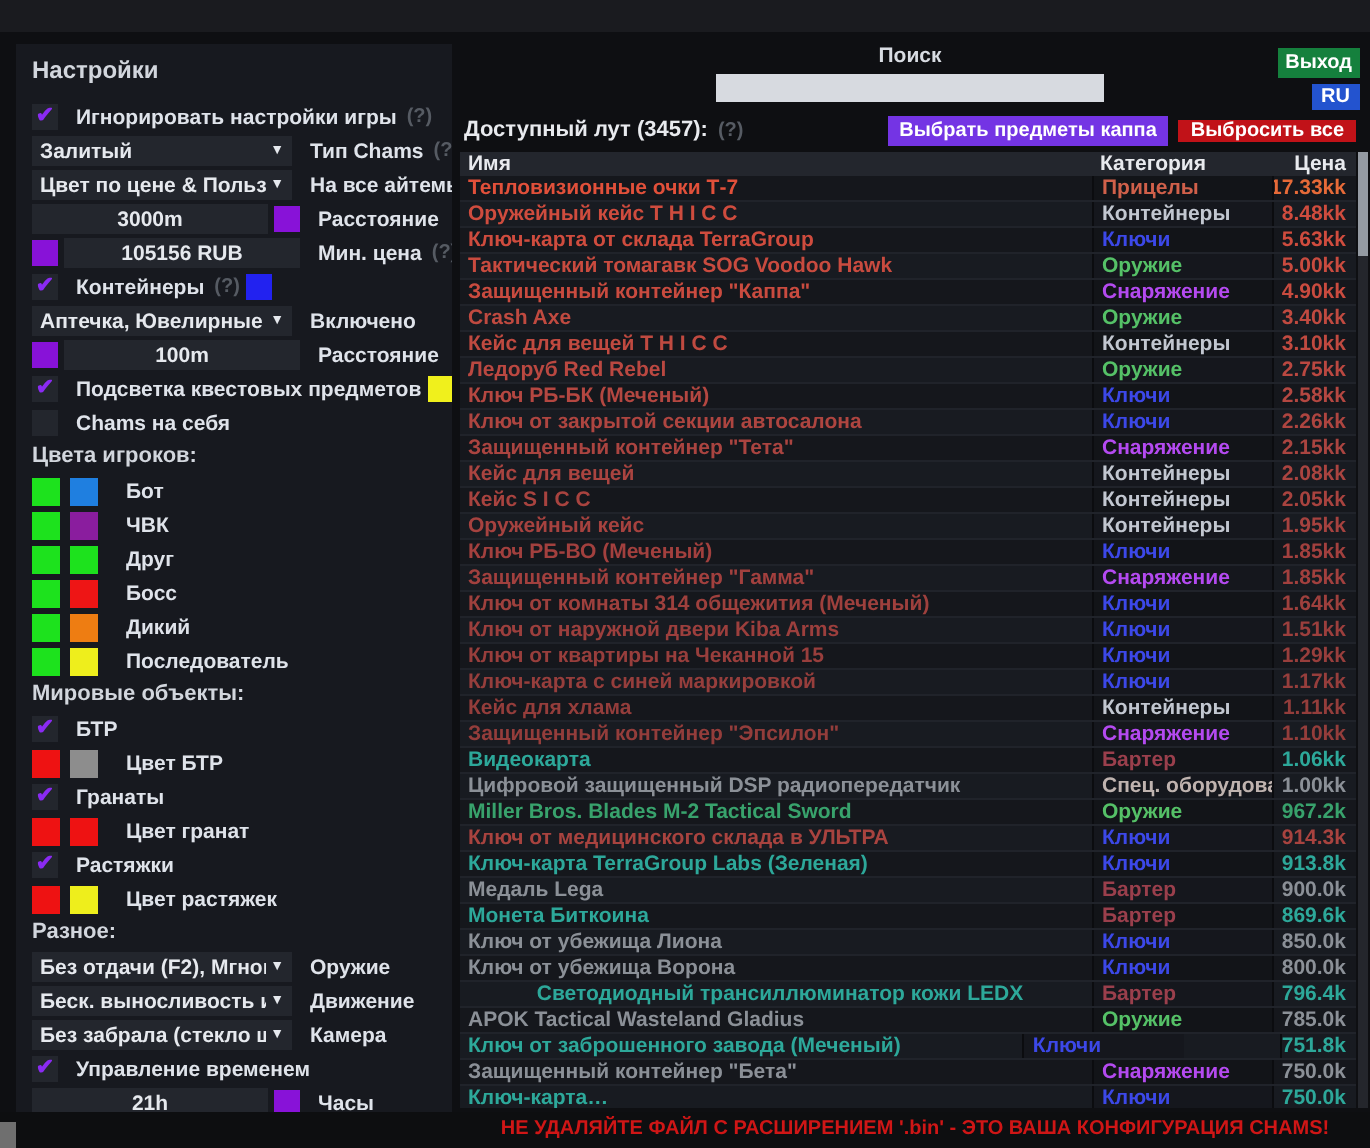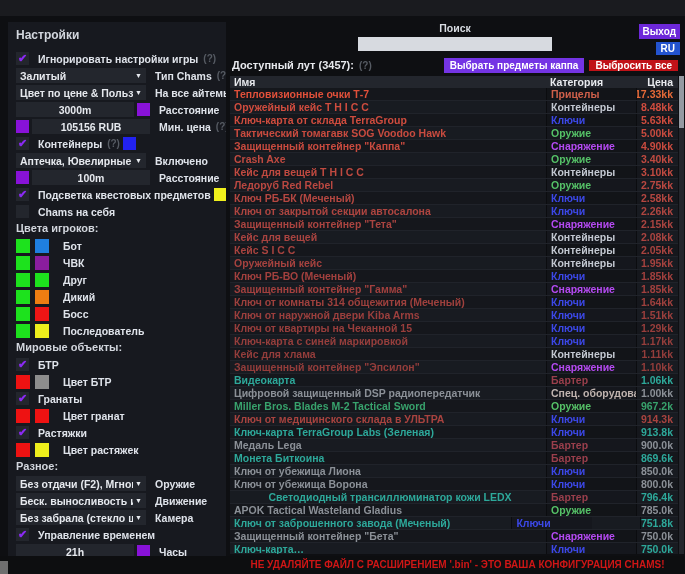--- a/index.html
+++ b/index.html
@@ -27,21 +27,21 @@
   .sel .arr { color:#e6e9ee; font-size:7px; margin-left:2px; flex:0 0 auto; }
   .inp { width:118px; height:15px; background:#23262d; color:#e6e9ee; font-size:10.5px; display:flex; align-items:center; justify-content:center; flex:0 0 118px; }
   .sw { width:13px; height:13px; flex:0 0 13px; }
   .sw.before { margin-right:3px; }
   .sw.after { margin-left:3px; }
   .csw { width:14px; height:14px; flex:0 0 14px; margin-right:5px; }
 
   
   .search-label { position:absolute; left:358px; top:22px; width:194px; text-align:center; color:#d8dce2; font-size:10.5px; }
   .search-input { position:absolute; left:358px; top:37px; width:194px; height:14px; background:#d7dae0; border:none; font-family:"Liberation Sans",sans-serif; }
-  .exit-btn { position:absolute; right:5px; top:24px; background:#6d28d9; color:#fff; font-size:10px; padding:2px 4px; border:none; font-weight:bold; font-family:"Liberation Sans",sans-serif; }
+  .exit-btn { position:absolute; right:5px; top:24px; background:#15803d; color:#fff; font-size:10px; padding:2px 4px; border:none; font-weight:bold; font-family:"Liberation Sans",sans-serif; }
   .ru-btn { position:absolute; right:5px; top:42px; background:#2353cf; color:#fff; font-size:10px; padding:1px 5px; border:none; font-weight:bold; font-family:"Liberation Sans",sans-serif; }
   .loot-header { position:absolute; left:232px; top:57px; width:446px; height:16px; display:flex; align-items:center; }
   .loot-title { color:#e8eaee; font-size:11px; white-space:nowrap; }
   .spacer { flex:1; }
   .kappa-btn { background:#7434e4; color:#fff; font-size:10px; padding:2px 6px; margin-right:5px; border:none; font-weight:bold; font-family:"Liberation Sans",sans-serif; white-space:nowrap; }
   .dropall-btn { background:#c11218; color:#fff; font-size:10px; padding:0 6px; border:none; font-weight:bold; font-family:"Liberation Sans",sans-serif; white-space:nowrap; }
 
   
   .table { position:absolute; left:230px; top:76px; width:448px; height:478px; overflow:hidden; background:#15171c; }
   .thead { display:flex; height:12px; background:#23262d; color:#e8eaee; font-size:10.5px; align-items:center; }
@@ -137,27 +137,27 @@
         <span class="csw" style="background: rgb(138, 29, 158);"></span>
         <span class="clabel">ЧВК</span>
       </div>
       <div class="srow">
         <span class="csw" style="background: rgb(29, 226, 29);"></span>
         <span class="csw" style="background: rgb(29, 226, 29);"></span>
         <span class="clabel">Друг</span>
       </div>
       <div class="srow">
         <span class="csw" style="background: rgb(29, 226, 29);"></span>
+        <span class="csw" style="background: rgb(238, 21, 21);"></span>
+        <span class="clabel">Босс</span>
+      </div>
+      <div class="srow">
+        <span class="csw" style="background: rgb(29, 226, 29);"></span>
         <span class="csw" style="background: rgb(238, 125, 18);"></span>
         <span class="clabel">Дикий</span>
-      </div>
-      <div class="srow">
-        <span class="csw" style="background: rgb(29, 226, 29);"></span>
-        <span class="csw" style="background: rgb(238, 21, 21);"></span>
-        <span class="clabel">Босс</span>
       </div>
       <div class="srow">
         <span class="csw" style="background: rgb(29, 226, 29);"></span>
         <span class="csw" style="background: rgb(238, 238, 28);"></span>
         <span class="clabel">Последователь</span>
       </div>
       <div class="shead">Мировые объекты:</div>
       <div class="srow">
         <span class="chk on"></span>
         <span class="clabel">БТР</span>

